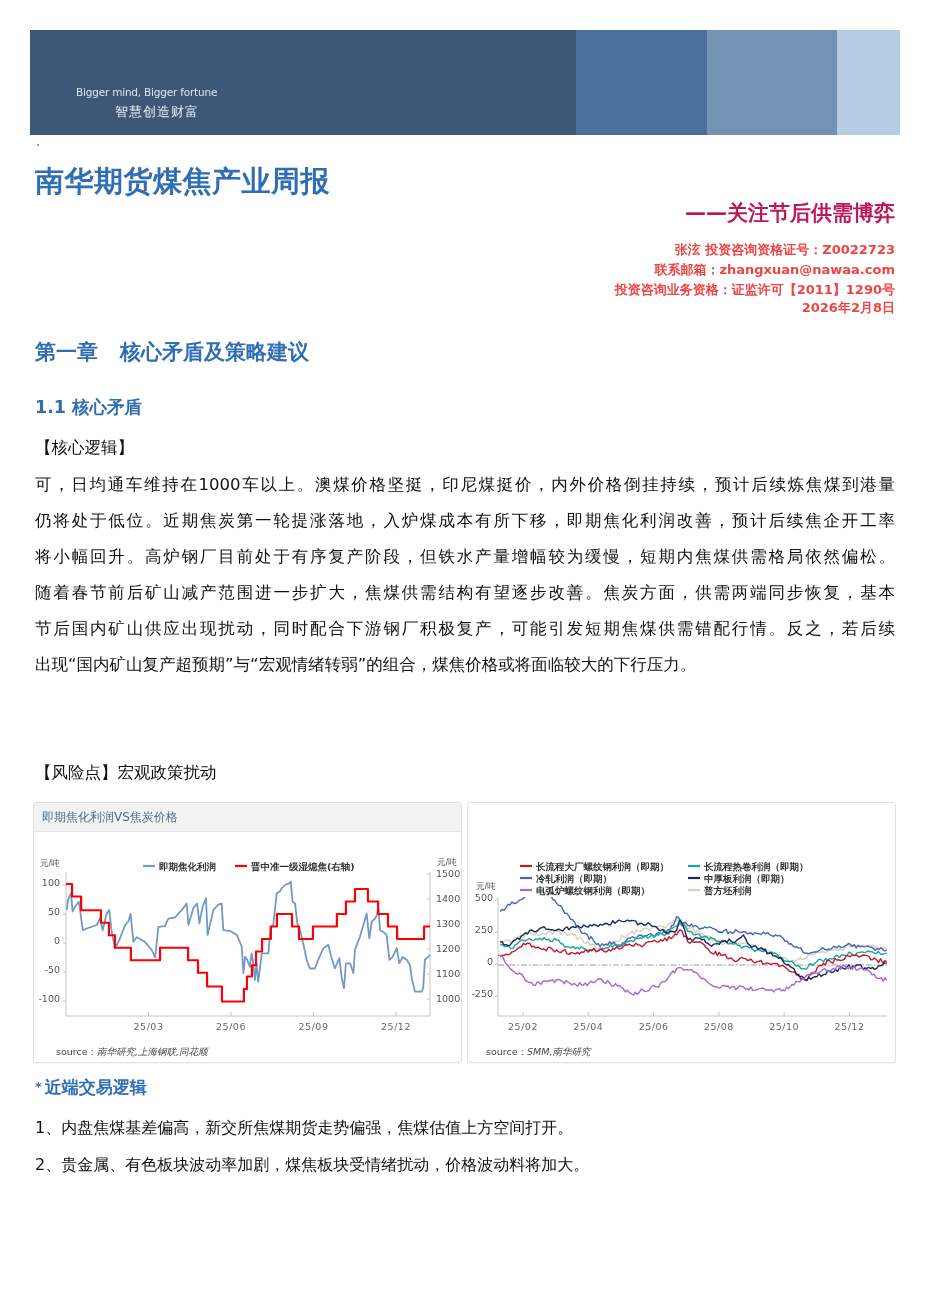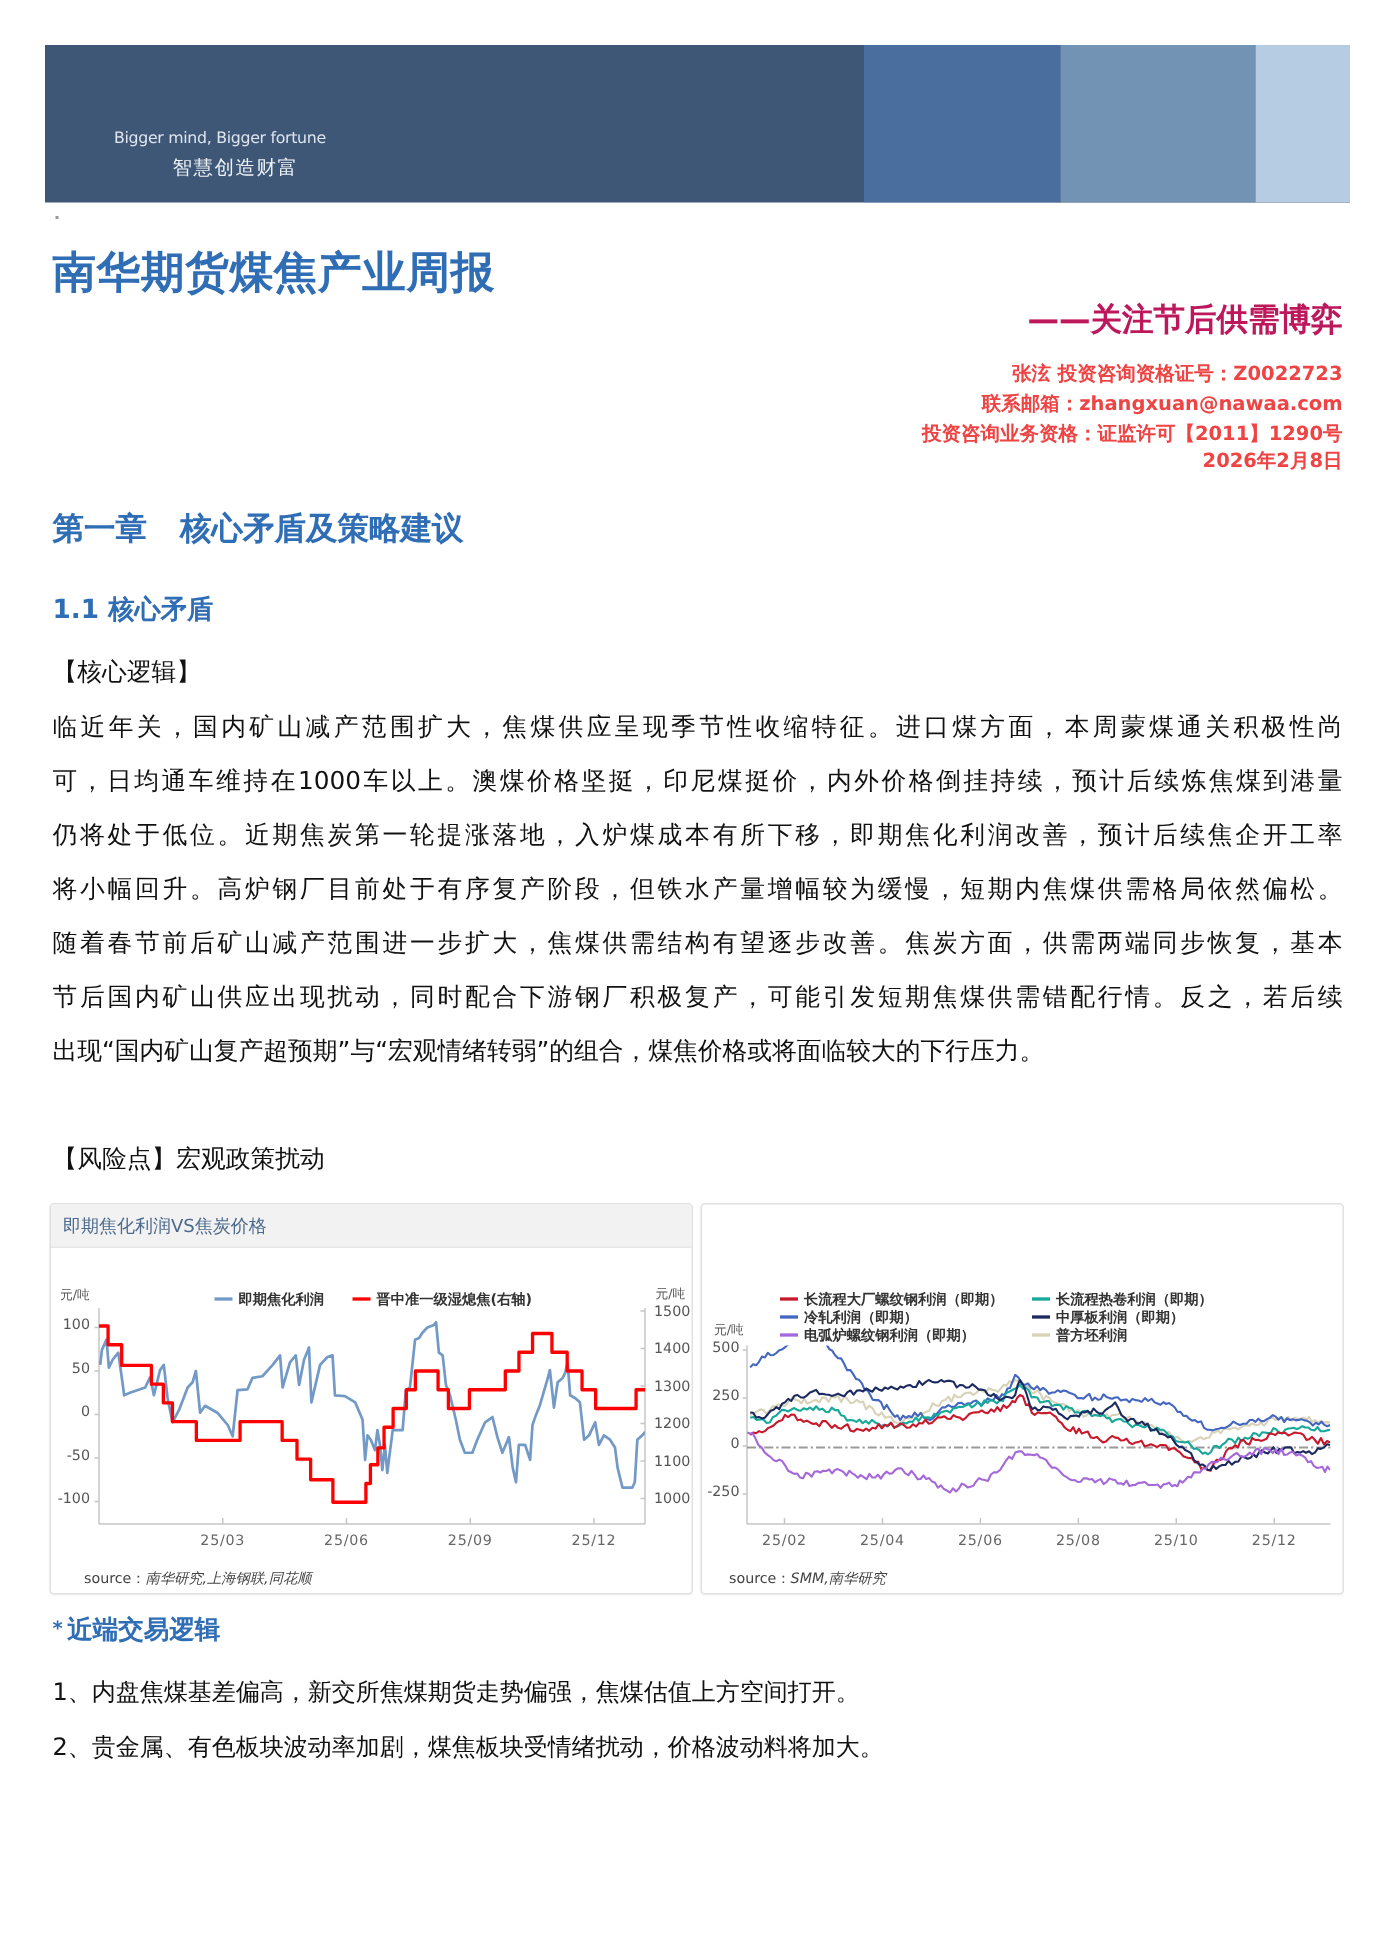--- a/index.html
+++ b/index.html
@@ -55,21 +55,20 @@
 <div class="abs meta" style="top:280px;">投资咨询业务资格：证监许可【2011】1290号</div>
 <div class="abs meta" style="top:298px;">2026年2月8日</div>
 
 <div class="abs chapter">
   <span>第一章</span><span class="gap"></span><span>核心矛盾及策略建议</span>
 </div>
 <div class="abs section">1.1 核心矛盾</div>
 <div class="abs label" style="top:430px;">【核心逻辑】</div>
 
 <div class="abs para">
-  <div class="jl">临近年关，国内矿山减产范围扩大，焦煤供应呈现季节性收缩特征。进口煤方面，本周蒙煤通关积极性尚</div>
   <div class="jl">可，日均通车维持在1000车以上。澳煤价格坚挺，印尼煤挺价，内外价格倒挂持续，预计后续炼焦煤到港量</div>
   <div class="jl">仍将处于低位。近期焦炭第一轮提涨落地，入炉煤成本有所下移，即期焦化利润改善，预计后续焦企开工率</div>
   <div class="jl">将小幅回升。高炉钢厂目前处于有序复产阶段，但铁水产量增幅较为缓慢，短期内焦煤供需格局依然偏松。</div>
   <div class="jl">随着春节前后矿山减产范围进一步扩大，焦煤供需结构有望逐步改善。焦炭方面，供需两端同步恢复，基本</div>
   <div class="jl">节后国内矿山供应出现扰动，同时配合下游钢厂积极复产，可能引发短期焦煤供需错配行情。反之，若后续</div>
   <div class="jl last">出现“国内矿山复产超预期”与“宏观情绪转弱”的组合，煤焦价格或将面临较大的下行压力。</div>
 </div>
 <div class="abs label" style="top:755px;">【风险点】宏观政策扰动</div>
 
 <div class="panel" style="left:33px;">

